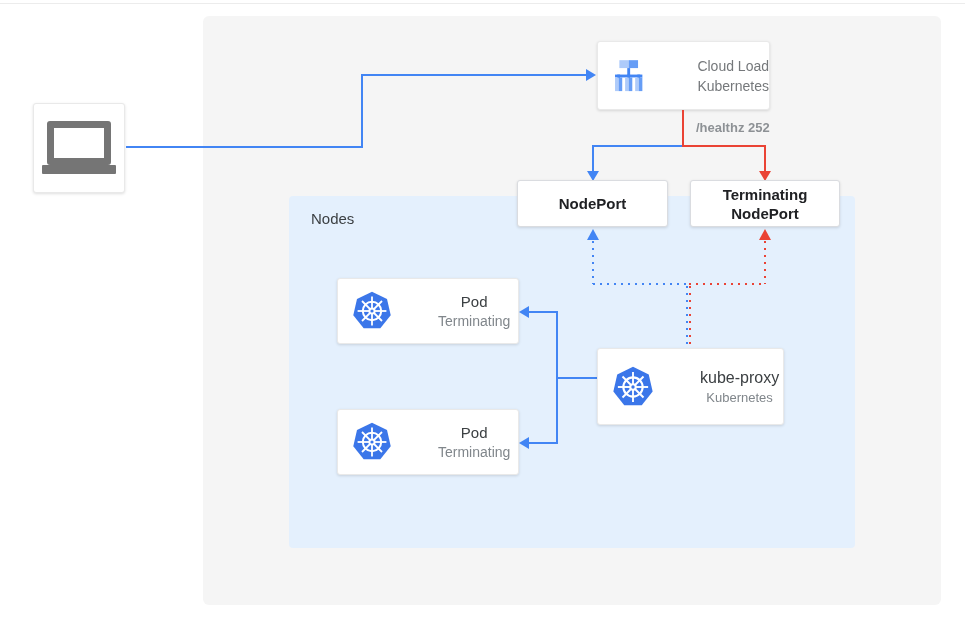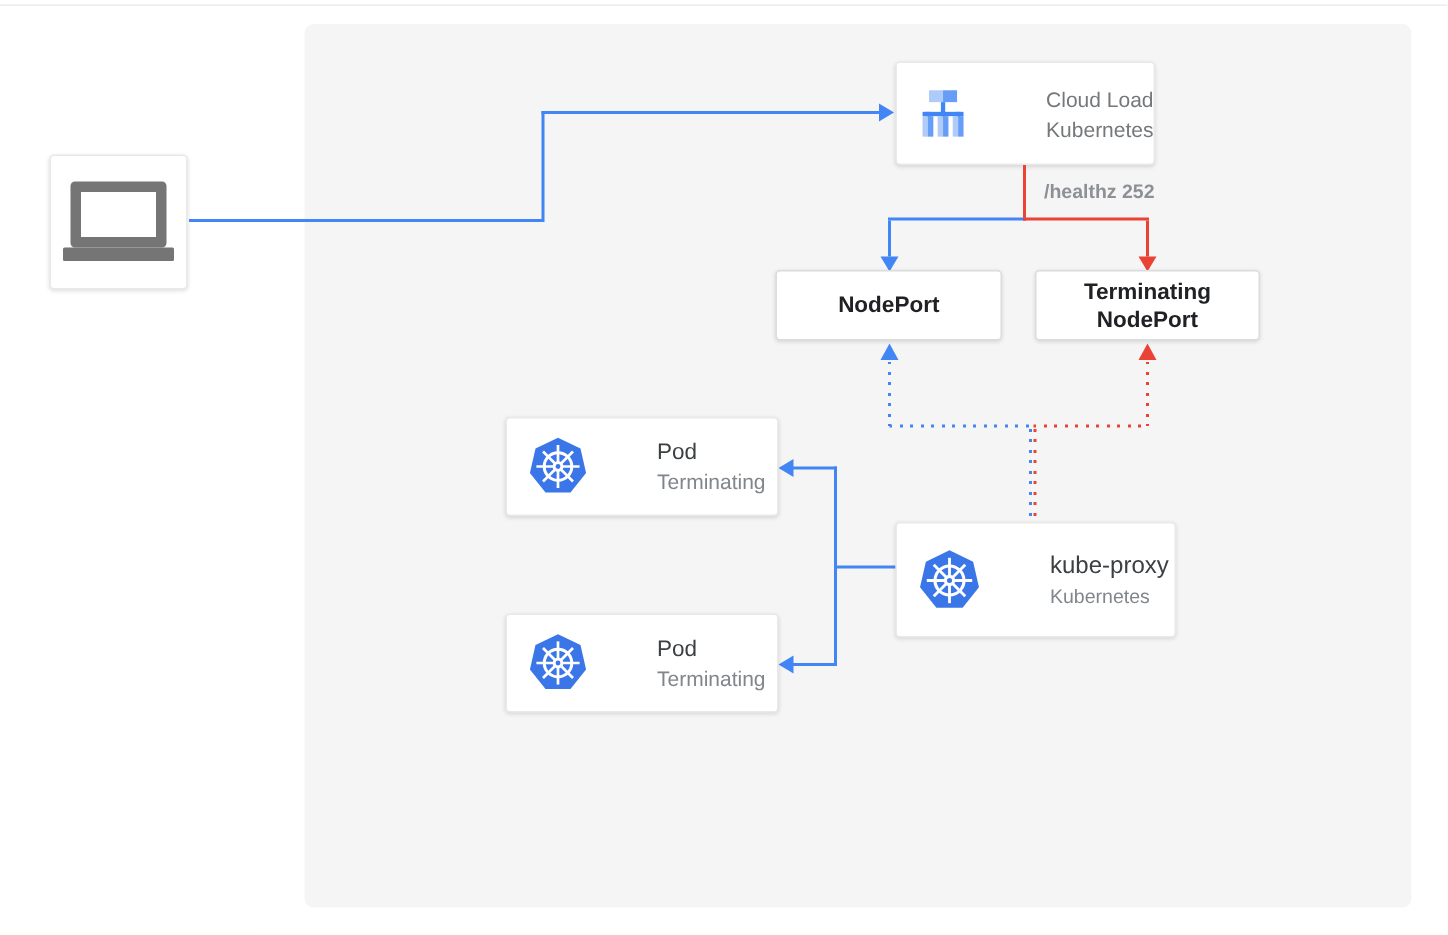--- a/index.html
+++ b/index.html
@@ -21,21 +21,21 @@
   .laptop-base{width:74px;height:9px;background:var(--laptop);margin:0 auto;border-radius:1px;}
   
   .clb{left:597px;top:41px;width:173px;height:69px;display:flex;align-items:center;padding-left:12px;}
   .clb-text{margin-left:22px;font-size:14px;line-height:20px;color:#75787b;}
   
   .npbox{border:1px solid #dadce0;display:flex;align-items:center;justify-content:center;text-align:center;
          font-weight:bold;font-size:15px;color:#202124;line-height:19px;}
   .np{left:517px;top:180px;width:151px;height:47px;}
   .hcnp{left:690px;top:180px;width:150px;height:47px;}
   
-  .entity{display:flex;align-items:center;padding-left:14px;}
+  .entity{display:flex;align-items:center;padding-left:14px;text-align:center;}
   .pod1{left:337px;top:278px;width:182px;height:66px;}
   .pod2{left:337px;top:409px;width:182px;height:66px;}
   .kproxy{left:597px;top:348px;width:187px;height:77px;}
   .etext{margin-left:18px;}
   .etitle{font-size:15px;color:var(--dark);}
   .esub{font-size:14px;color:var(--gray);margin-top:3px;}
   .kproxy .etitle{font-size:16px;}
   .kproxy .esub{font-size:13px;}
   .healthz{position:absolute;left:696px;top:120px;font-size:13px;font-weight:bold;color:#8d9195;}
   
@@ -56,20 +56,23 @@
   .ar-up-b{border-left:6px solid transparent;border-right:6px solid transparent;border-bottom:11px solid var(--blue);}
   .ar-up-r{border-left:6px solid transparent;border-right:6px solid transparent;border-bottom:11px solid var(--red);}
 </style>
 </head>
 <body>
 
 <div class="stage">
   <div class="hairline"></div>
   <div class="panel"></div>
 
+  <div class="nodes">
+    <div class="nodes-label">Nodes</div>
+  </div>
 
   <div class="card laptop-box">
     <div>
       <div class="laptop-screen"></div>
       <div class="laptop-base"></div>
     </div>
   </div>
 
   <div class="ln bh" style="left:126px;top:146px;width:236px;"></div>
   <div class="ln bv" style="left:361px;top:74px;height:74px;"></div>

